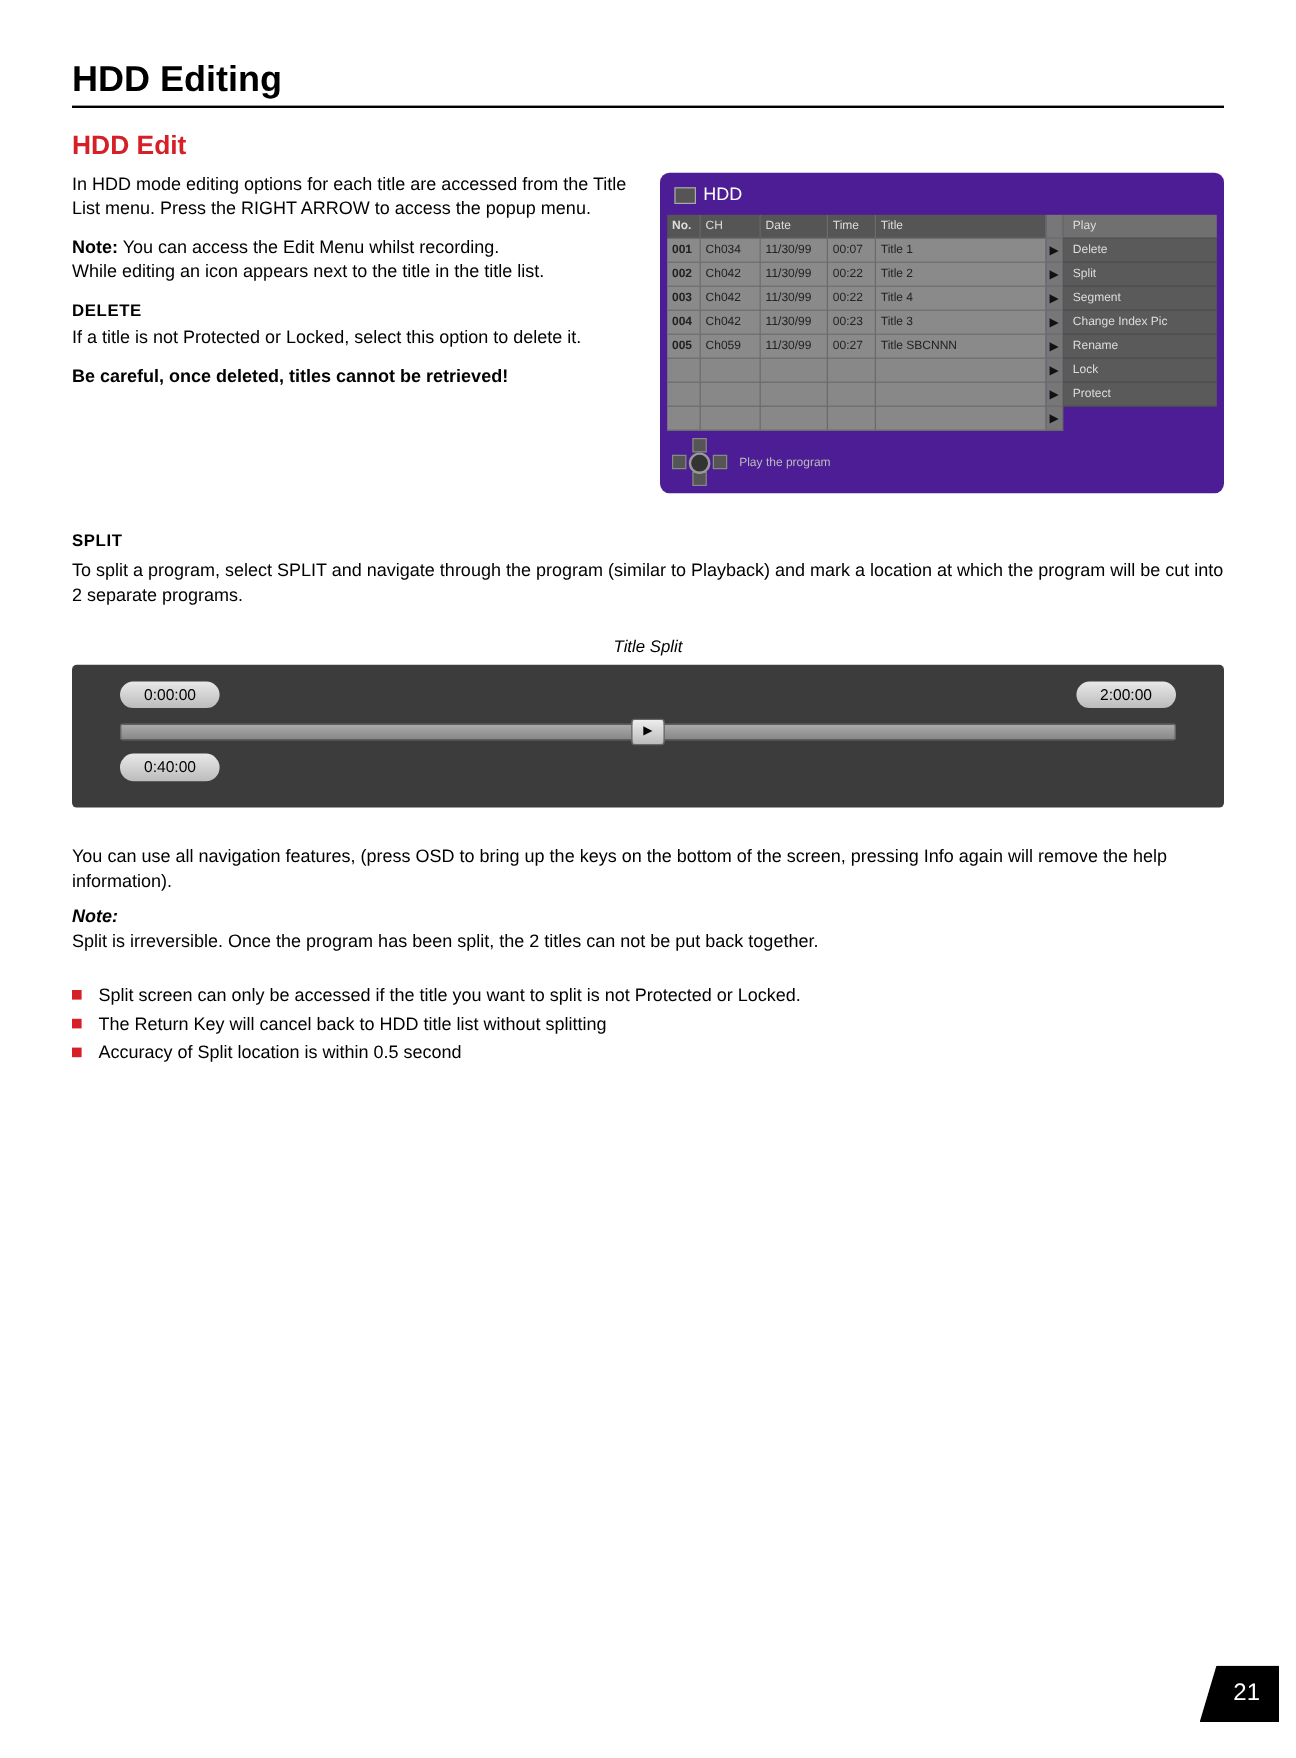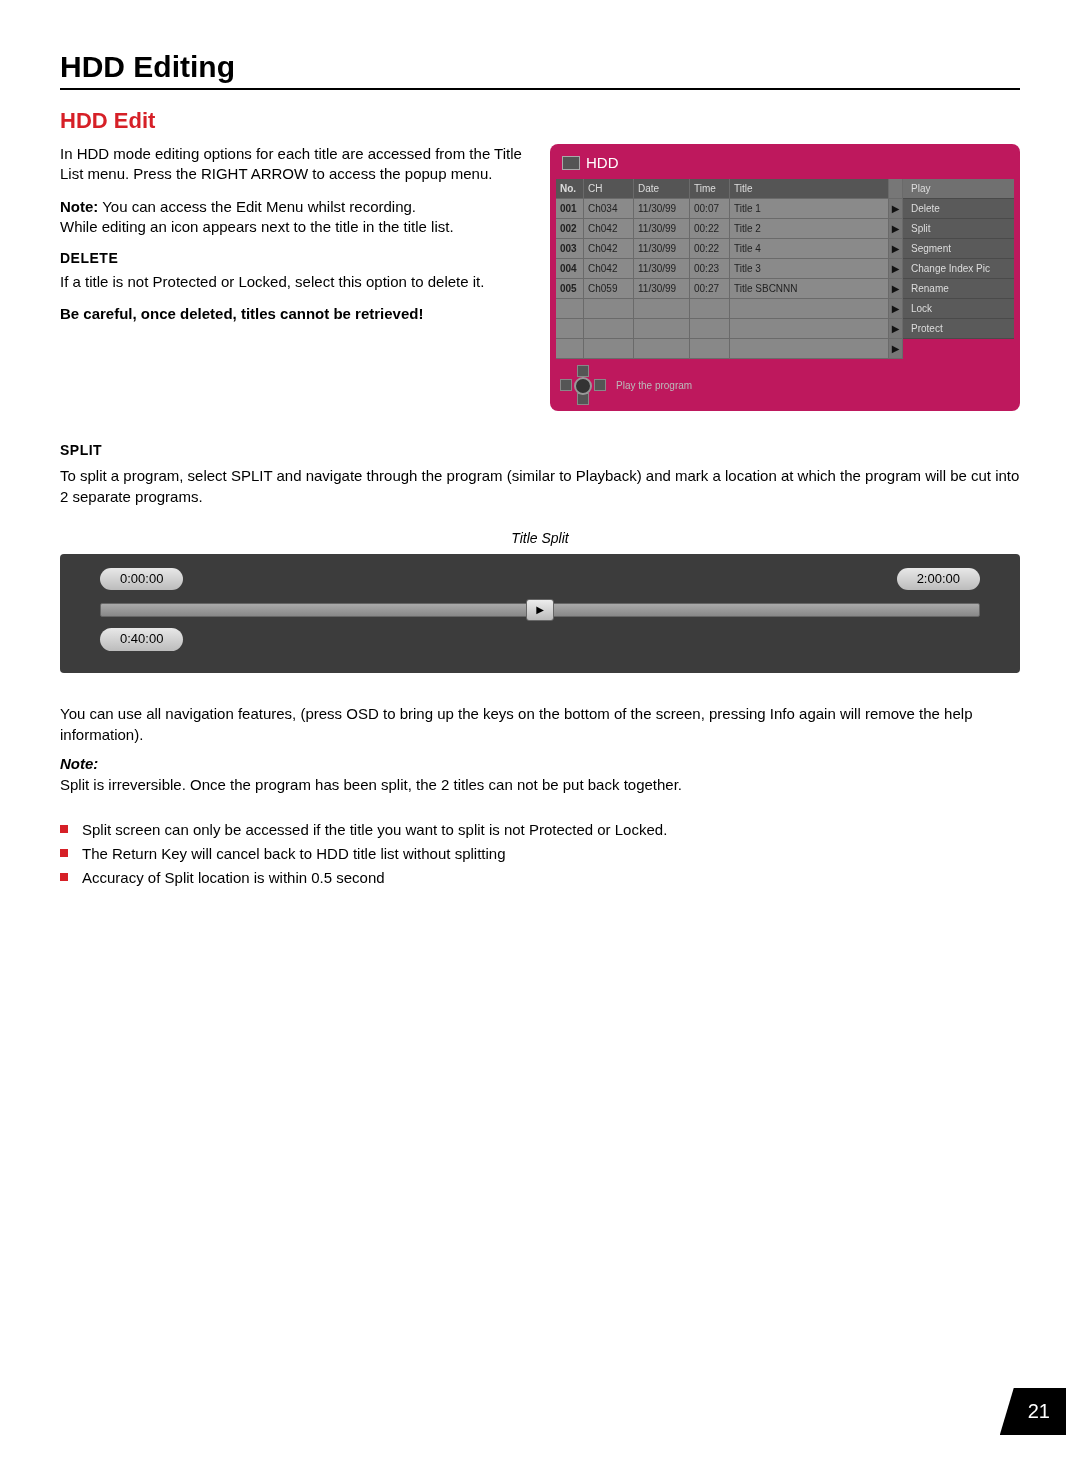--- a/index.html
+++ b/index.html
@@ -43,21 +43,21 @@
     font-weight: bold;
     font-size: 14px;
     letter-spacing: 0.5px;
     margin: 6px 0 4px 0;
   }
   .right-col {
     width: 470px;
   }
   
   .osd {
-    background: #be185d;
+    background: #4c1d95;
     border-radius: 8px;
     padding: 6px 6px 6px 6px;
     color: #e0e0e0;
     font-size: 11px;
   }
   .osd-title {
     display: flex;
     align-items: center;
     gap: 6px;
     padding: 4px 6px 8px 6px;
@@ -84,21 +84,21 @@
     white-space: nowrap;
   }
   .osd-row.empty .cell { background: #888; color: transparent; }
   .c-no { width: 28px; font-weight: bold; }
   .c-ch { width: 50px; }
   .c-date { width: 56px; }
   .c-time { width: 40px; }
   .c-title { flex: 1; }
   .c-arr { width: 14px; background:#777 !important; color:#111 !important; justify-content:center; }
   .osd-side {
-    width: 111px;
+    width: 128px;
     display: flex;
     flex-direction: column;
   }
   .osd-side .side-item {
     background:#5a5a5a;
     color:#ddd;
     border-bottom:1px solid #4a4a4a;
     padding: 4px 8px;
     font-size: 10px;
     height: 20px;

